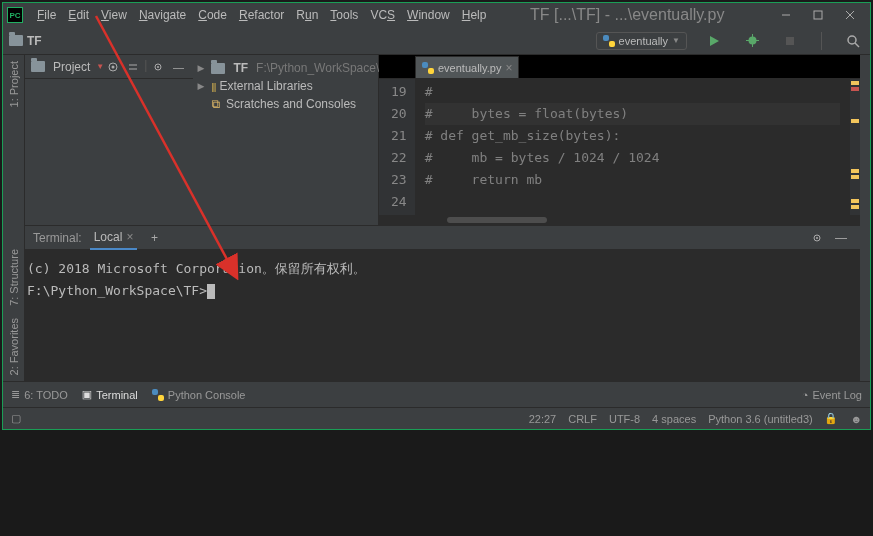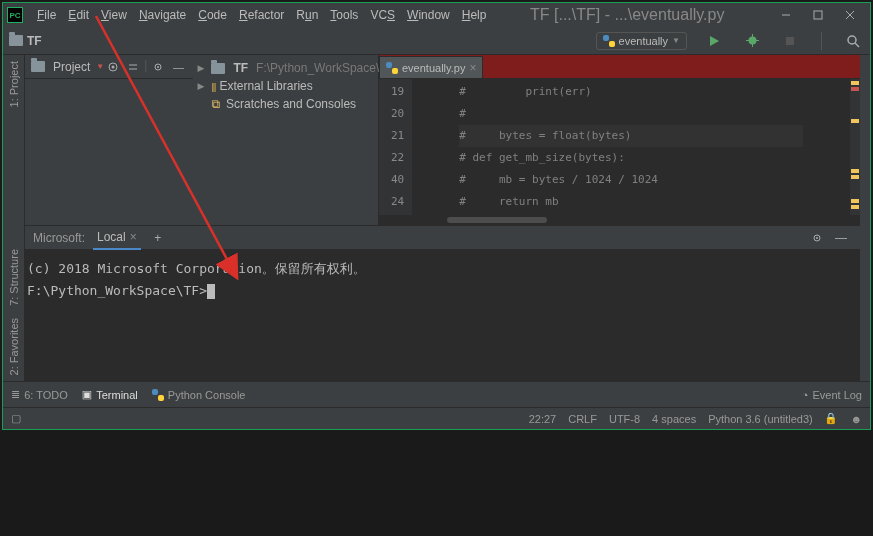--- a/index.html
+++ b/index.html
@@ -200,45 +200,45 @@
 
 .editor-panel {
   flex: 1;
   background: #2b2b2b;
   display: flex;
   flex-direction: column;
   min-width: 0;
 }
 .editor-tabs {
   height: 24px;
-  background: #7f1d1d;
+  background: #000000;
   display: flex;
   align-items: flex-end;
   border-bottom: 1px solid #2b2b2b;
+  padding-left: 36px;
 }
 .etab {
   height: 22px;
   background: #515658;
   color: #bbb;
   padding: 0 6px;
   display: flex;
   align-items: center;
   gap: 4px;
   border: 1px solid #2b2b2b;
   border-bottom: none;
   font-size: 11px;
 }
 .etab .close { color: #888; cursor: pointer; font-size: 12px; }
 .code-area {
   flex: 1;
   display: flex;
   font-family: "Consolas", monospace;
-  font-size: 11px;
+  font-size: 13px;
   overflow: hidden;
-  gap: 37px;
 }
 .gutter-nums {
   background: #313335;
   color: #888;
   padding: 2px 8px 2px 12px;
   text-align: right;
   line-height: 22px;
 }
 .code-lines {
   flex: 1;
@@ -496,25 +496,24 @@
               <span>eventually.py</span>
               <span class="close">×</span>
             </div>
           </div>
           <div class="code-area">
             <div class="gutter-nums">
               <div>19</div>
               <div>20</div>
               <div>21</div>
               <div>22</div>
-              <div>40</div>
+              <div>23</div>
               <div>24</div>
             </div>
             <div class="code-lines">
-              <div class="code-line">#         print(err)</div>
               <div class="code-line">#</div>
               <div class="code-line hl">#     bytes = float(bytes)</div>
               <div class="code-line"># def get_mb_size(bytes):</div>
               <div class="code-line">#     mb = bytes / 1024 / 1024</div>
               <div class="code-line">#     return mb</div>
             </div>
             <div class="marker-strip">
               <div class="marker" style="top:2px;"></div>
               <div class="marker red" style="top:8px;"></div>
               <div class="marker" style="top:40px;"></div>
@@ -523,21 +522,21 @@
               <div class="marker" style="top:120px;"></div>
               <div class="marker" style="top:126px;"></div>
             </div>
           </div>
           <div class="hscroll"></div>
         </div>
       </div>
 
       <div class="terminal-panel">
         <div class="term-header">
-          <span>Microsoft:</span>
+          <span>Terminal:</span>
           <span style="width:8px;"></span>
           <div class="term-tab">
             <span>Local</span>
             <span style="color:#888;">×</span>
           </div>
           <div class="tb-btn" style="margin-left:6px;">+</div>
           <div style="margin-left:auto;display:flex;gap:2px;">
             <div class="tb-btn">
               <svg width="12" height="12">
                   <circle cx="6" cy="6" r="3" fill="none" stroke="#aaa"></circle>

